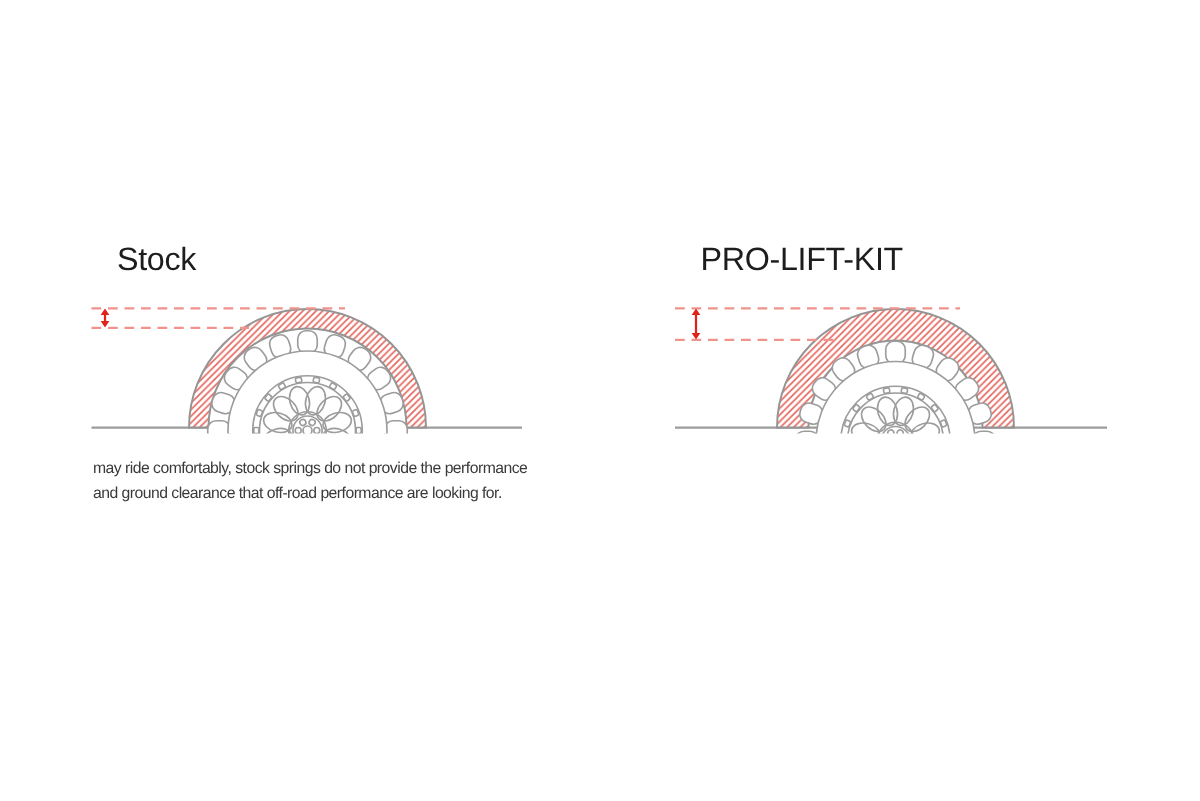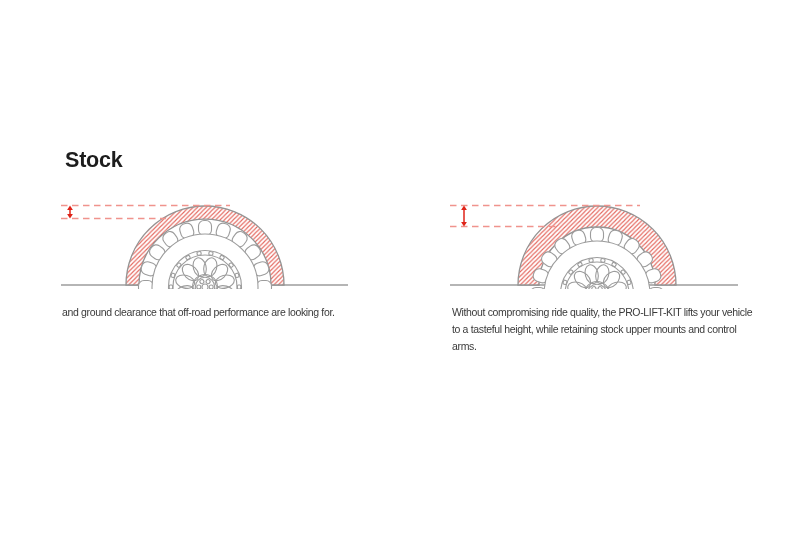--- a/index.html
+++ b/index.html
@@ -1,22 +1,22 @@
 <!DOCTYPE html>
 <html><head>
 <meta charset="utf-8">
 <style>
   html,body{margin:0;padding:0;background:#ffffff;}
   .canvas{
     position:relative;width:800px;height:534px;background:#ffffff;
     overflow:hidden;font-family:"Liberation Sans",sans-serif;
   }
   .heading{
-    position:absolute;top:144px;margin:4px;
-    font-size:21.5px;font-weight:bold;color:#1d1d1d;letter-spacing:-0.2px;
+    position:absolute;top:144px;margin:17px;
+    font-size:21.5px;font-weight:normal;color:#1d1d1d;letter-spacing:-0.2px;
   }
   .desc{
     position:absolute;top:304px;width:310px;
     font-size:10.5px;line-height:17px;color:#3a3a3a;letter-spacing:-0.35px;
   }
   .diagram-svg{position:absolute;left:0;top:0;}
   .ln{fill:none;stroke:#9c9c9c;stroke-width:1.1;}
   .wh{fill:#ffffff;}
   .body-line{stroke:#9c9c9c;stroke-width:1.5;fill:none;}
   .arch{fill:url(#hatch);stroke:#949494;stroke-width:1.3;}
@@ -24,20 +24,21 @@
   .dim line{stroke:#df2318;stroke-width:1.5;}
   .dim polygon{fill:#df2318;stroke:none;}
 </style>
 </head>
 <body>
 
 <div class="canvas">
 
   <h2 class="heading" style="left:61px">Stock</h2>
 
+  <h2 class="heading" style="left:450px">PRO-LIFT-KIT</h2>
 
   <svg class="diagram-svg" width="800" height="534" viewBox="0 0 800 534">
     <defs>
       <pattern id="hatch" width="4.4" height="4.4" patternUnits="userSpaceOnUse">
         <rect width="4.4" height="4.4" fill="#ffffff"></rect>
         <path d="M-1.1,1.1 L1.1,-1.1 M0,4.4 L4.4,0 M3.3,5.5 L5.5,3.3" stroke="#e4675e" stroke-width="1.1"></path>
       </pattern>
       <clipPath id="clip-bottom">
           <rect x="0" y="0" width="800" height="289"></rect>
         </clipPath>
@@ -198,22 +199,18 @@
       <line class="dash" x1="450" y1="226.5" x2="560" y2="226.5"></line>
       <g class="dim">
         <line x1="464" y1="207.5" x2="464" y2="224.5"></line>
         <polygon points="464,205.6 461.1,210 466.9,210"></polygon>
         <polygon points="464,226.4 461.1,222 466.9,222"></polygon>
       </g>
     </g>
   </svg>
 
   <div class="desc" style="left:62px">
+    <div>may ride comfortably, stock springs do not provide the performance</div>
     <div>and ground clearance that off-road performance are looking for.</div>
   </div>
 
-  <div class="desc" style="left:452px">
-    <div>Without compromising ride quality, the PRO-LIFT-KIT lifts your vehicle</div>
-    <div>to a tasteful height, while retaining stock upper mounts and control</div>
-    <div>arms.</div>
-  </div>
 
 </div>
 
 </body></html>

